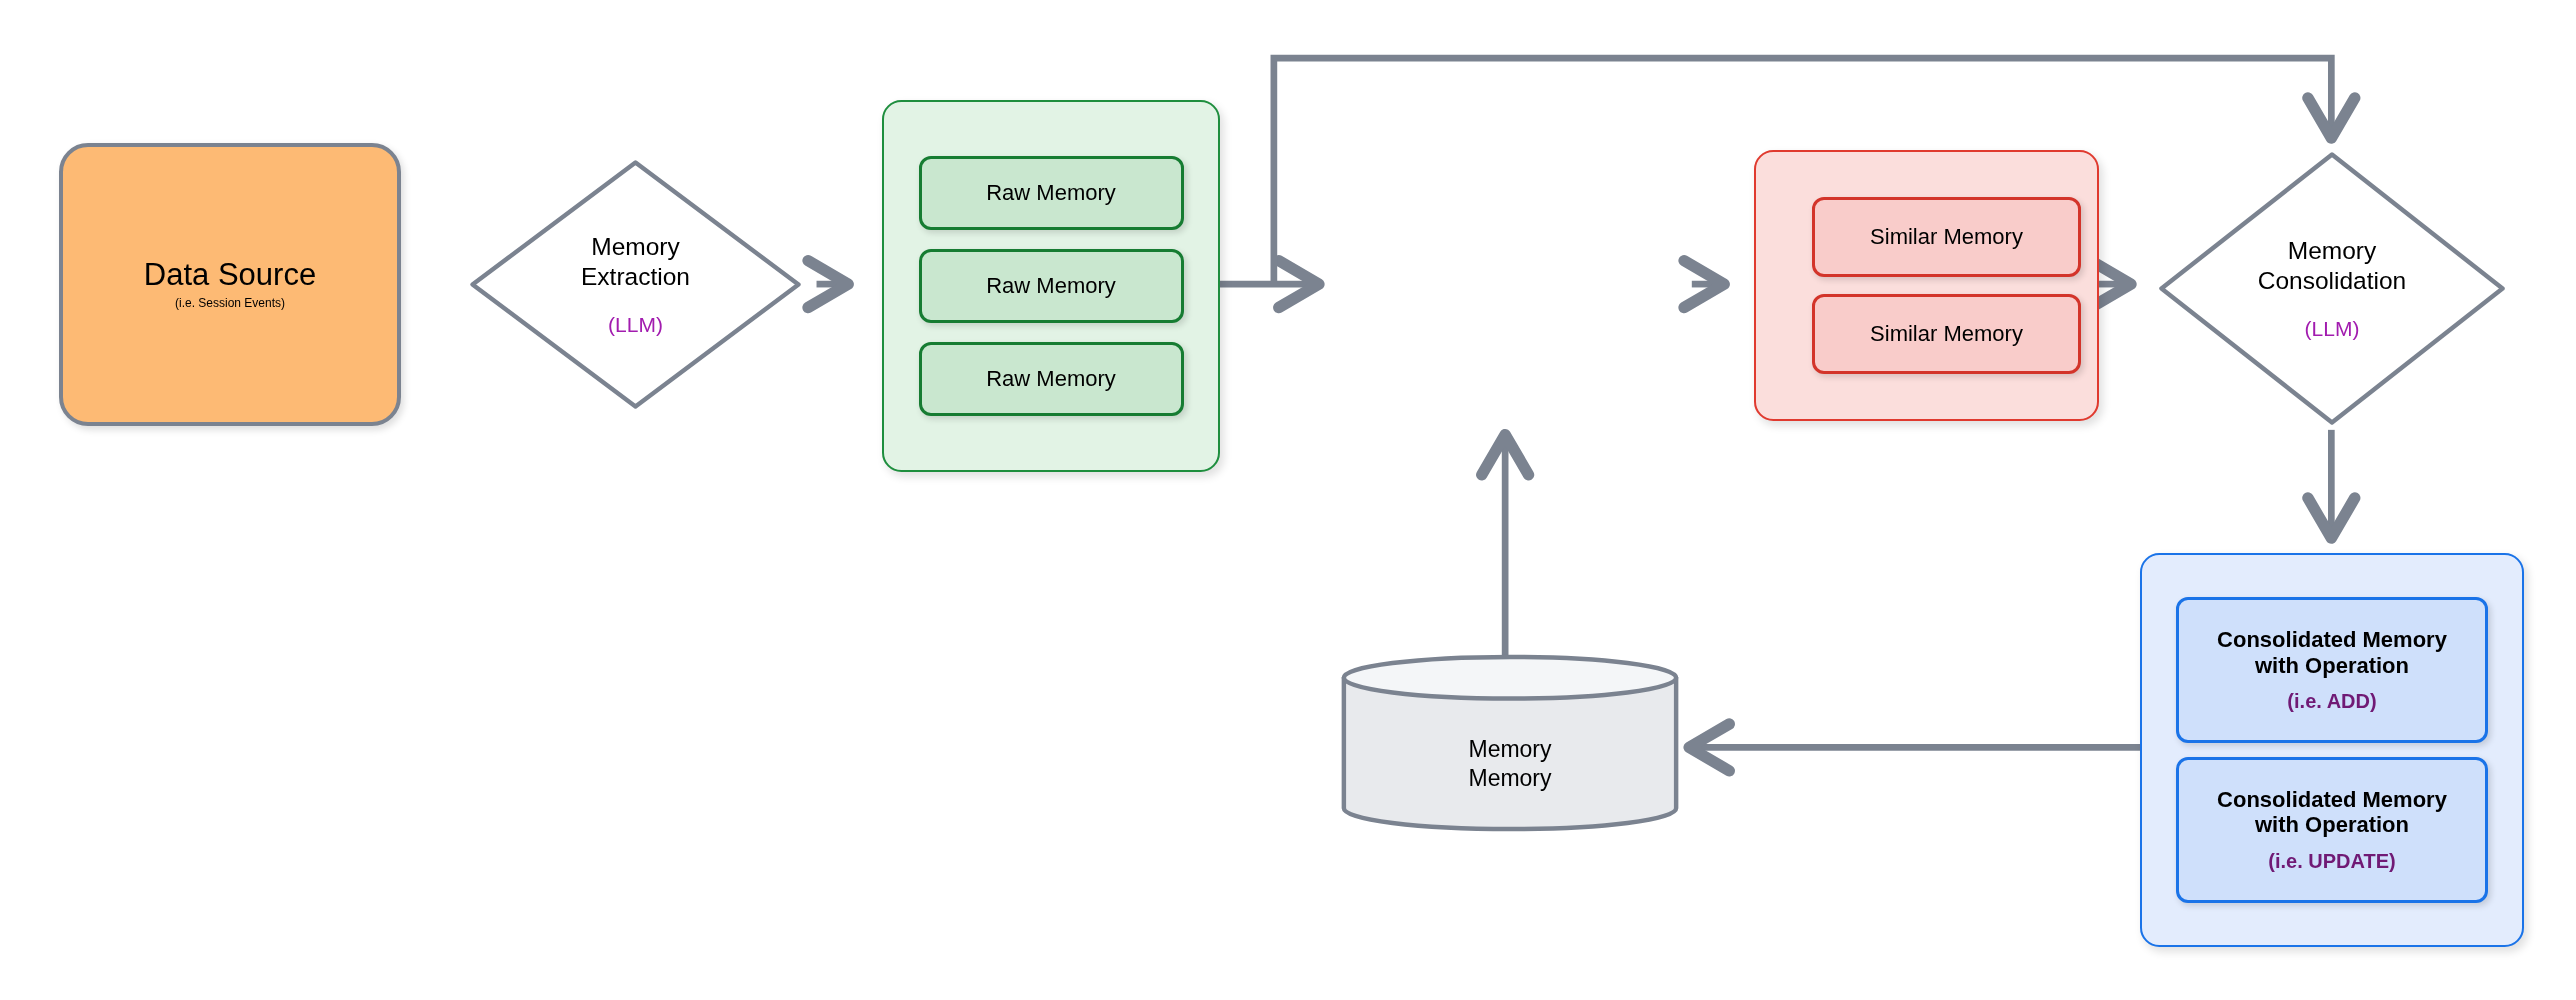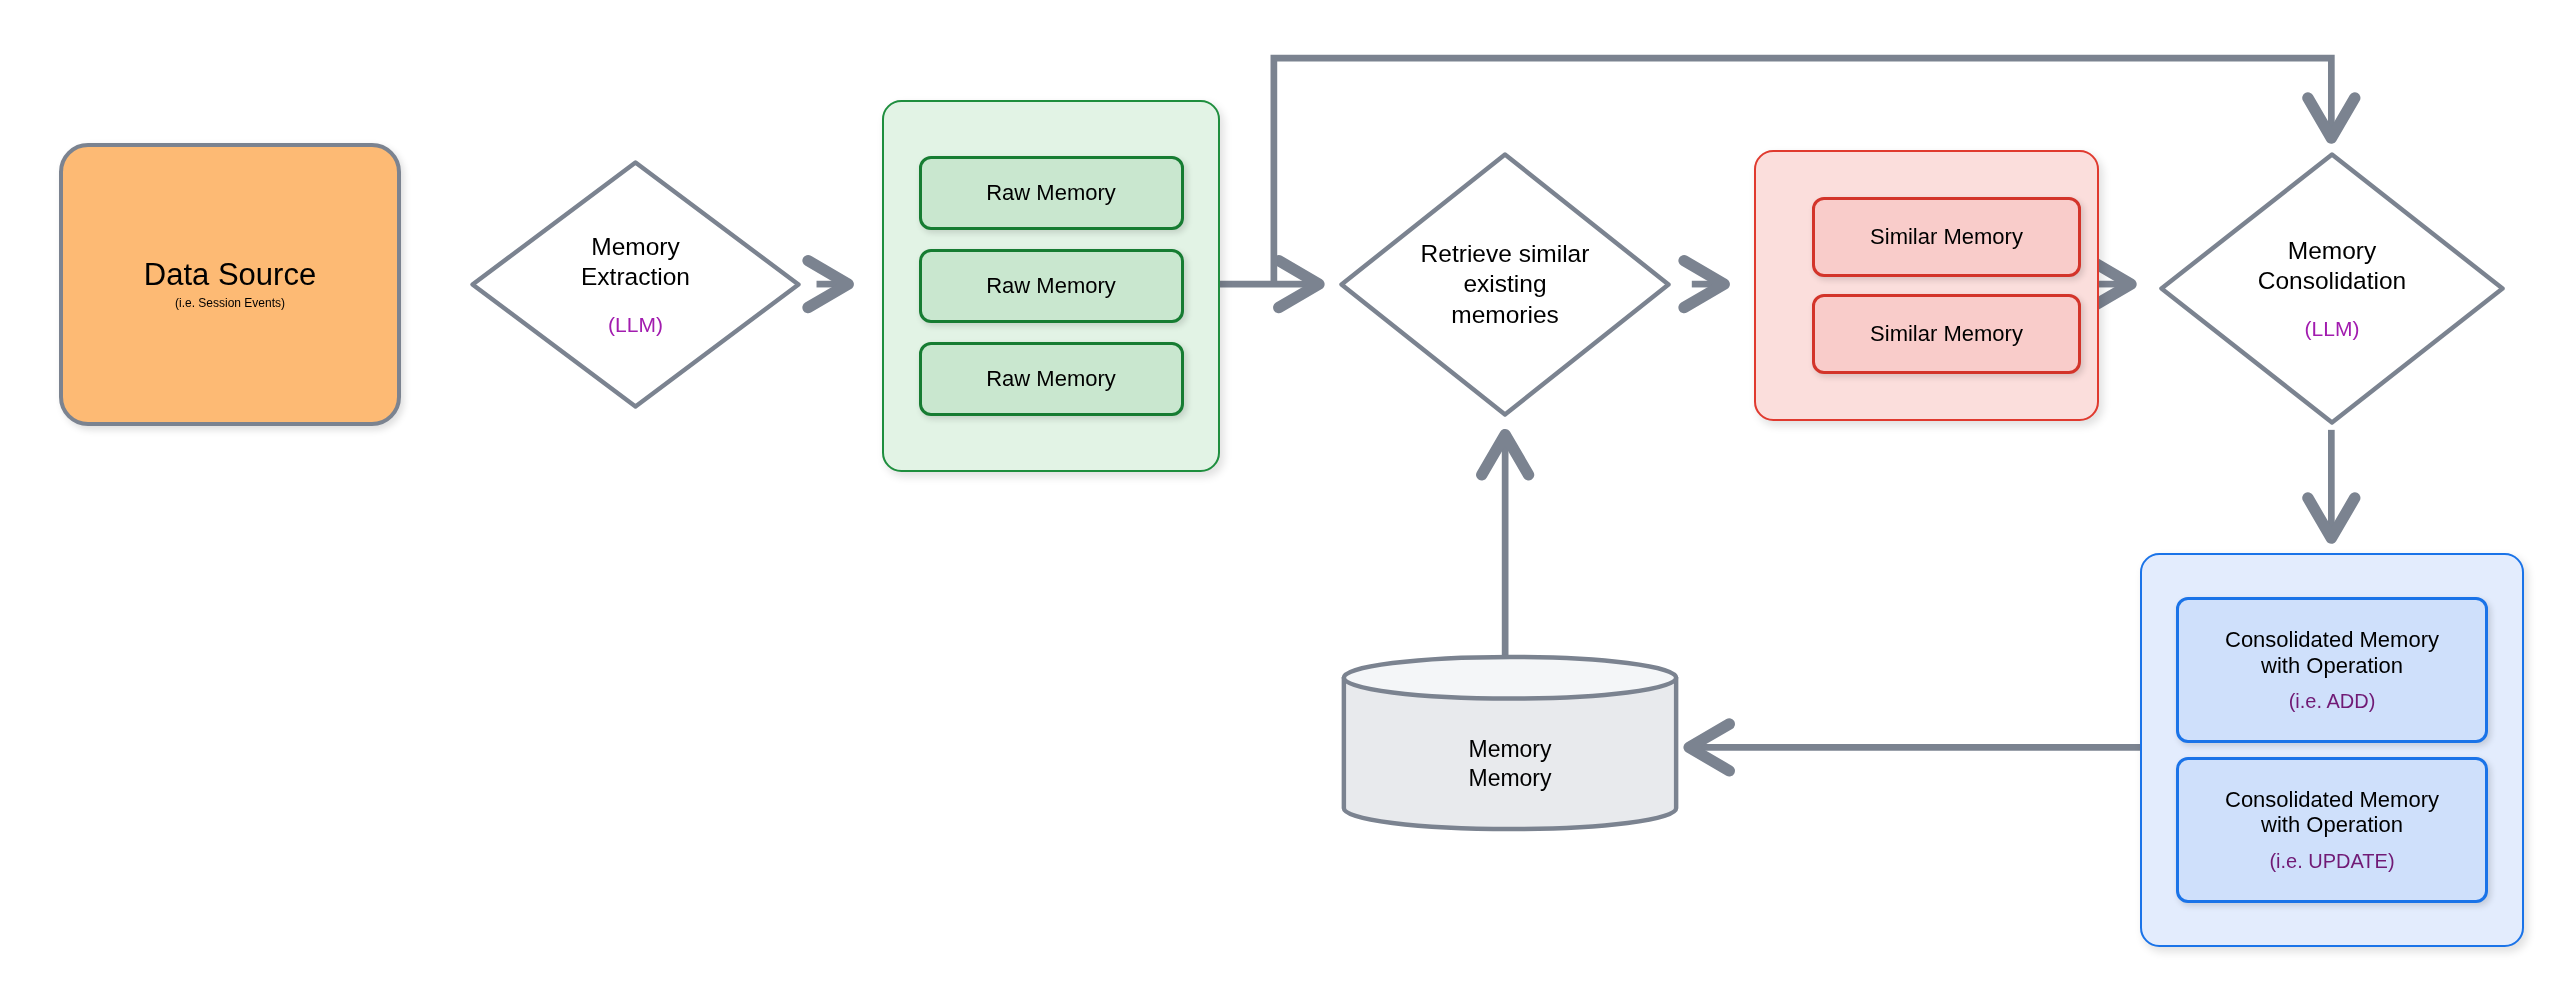--- a/index.html
+++ b/index.html
@@ -135,30 +135,20 @@
       <div class="chip-title">Raw Memory</div>
     </div>
     <div class="chip green" style="width:265px;height:74px;">
       <div class="chip-title">Raw Memory</div>
     </div>
     <div class="chip green" style="width:265px;height:74px;">
       <div class="chip-title">Raw Memory</div>
     </div>
   </div>
 
-  <div class="diamond-wrap" style="left:1337px;top:150px;width:336px;height:269px;">
-    <svg width="336" height="269" viewBox="0 0 452 362">
-      <path d="M226,6 L446,181 L226,356 L6,181 Z" fill="#ffffff" stroke="#7b8390" stroke-width="6" stroke-linejoin="round"></path>
-    </svg>
-    <div class="diamond-label">
-      <div class="diamond-title">Retrieve similar</div>
-      <div class="diamond-title">existing</div>
-      <div class="diamond-title">memories</div>
-    </div>
-  </div>
 
   <div class="node group red" style="left:1754px;top:150px;width:345px;height:271px;gap:16.4px;">
     <div class="chip red" style="width:269px;height:80px;">
       <div class="chip-title">Similar Memory</div>
     </div>
     <div class="chip red" style="width:269px;height:80px;">
       <div class="chip-title">Similar Memory</div>
     </div>
   </div>
 
@@ -166,21 +156,21 @@
     <svg width="350" height="277" viewBox="0 0 470 372">
       <path d="M235,6 L464,186 L235,366 L6,186 Z" fill="#ffffff" stroke="#7b8390" stroke-width="6" stroke-linejoin="round"></path>
     </svg>
     <div class="diamond-label">
       <div class="diamond-title">Memory</div>
       <div class="diamond-title">Consolidation</div>
       <div class="diamond-sub">(LLM)</div>
     </div>
   </div>
 
-  <div class="node group blue" style="left:2140px;top:553px;width:384px;height:394px;gap:13.4px;">
+  <div class="node group blue" style="left:2140px;top:553px;width:384px;height:394px;gap:13.4px;font-weight:bold;">
     <div class="chip blue" style="width:312px;height:146px;">
       <div class="chip-title">Consolidated Memory</div>
       <div class="chip-title">with Operation</div>
       <div class="chip-sub">(i.e. ADD)</div>
     </div>
     <div class="chip blue" style="width:312px;height:146px;">
       <div class="chip-title">Consolidated Memory</div>
       <div class="chip-title">with Operation</div>
       <div class="chip-sub">(i.e. UPDATE)</div>
     </div>

